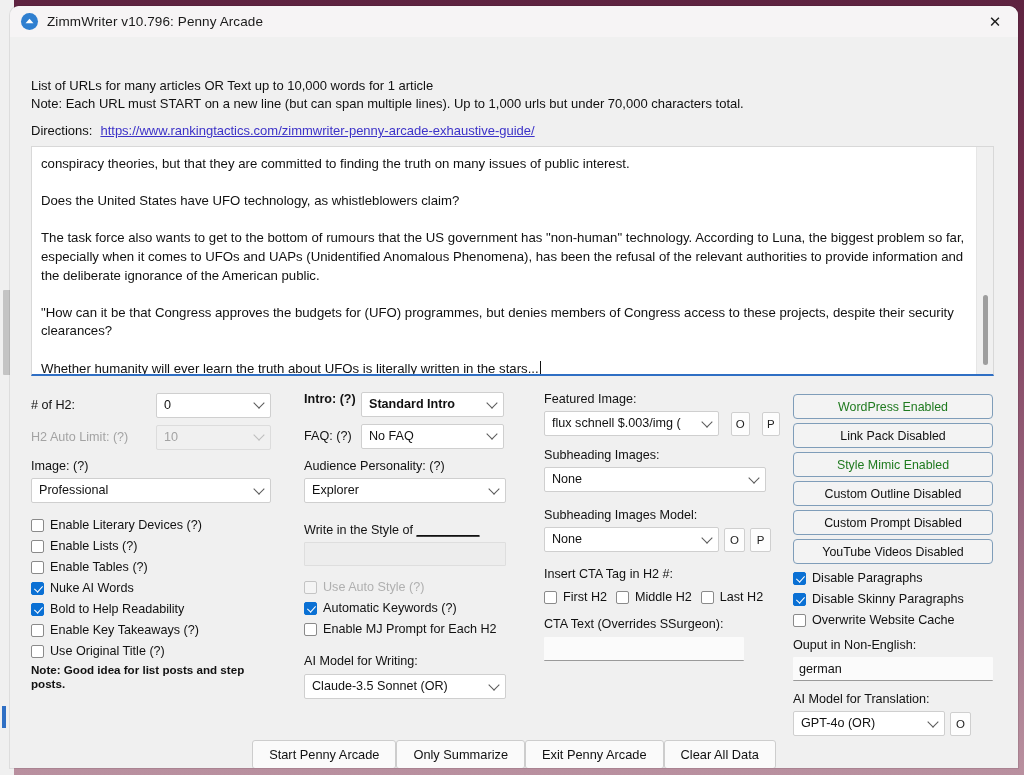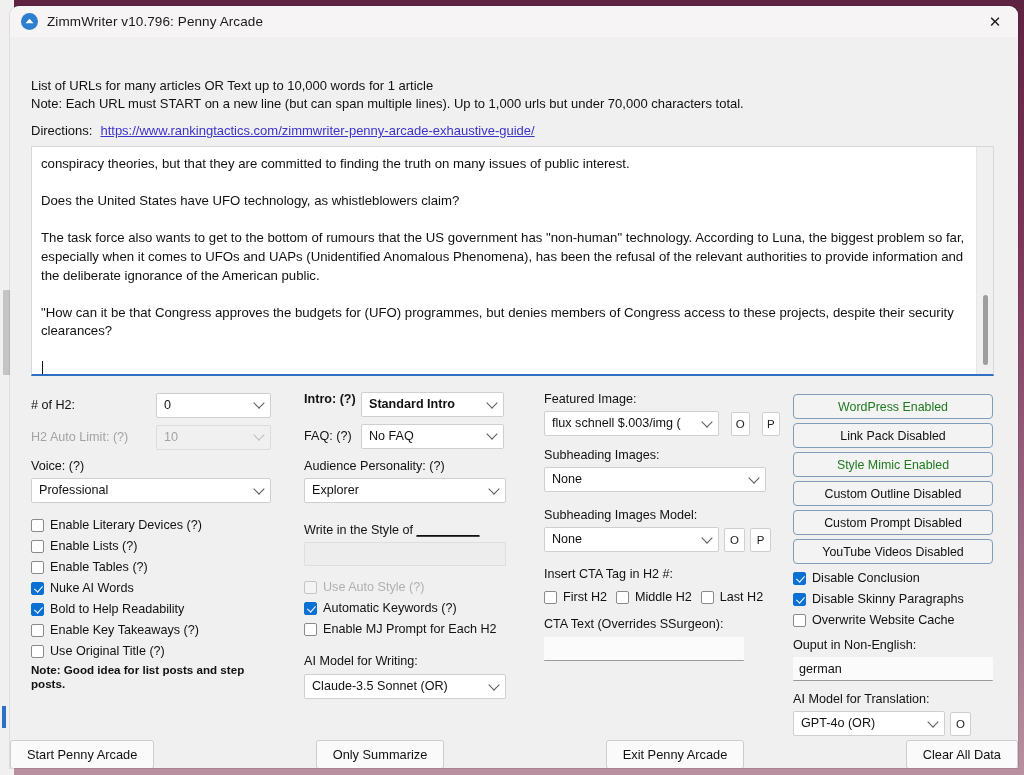--- a/index.html
+++ b/index.html
@@ -188,21 +188,21 @@
   .statebtn.enabled { color:#1f7a1f; }
 
   .bigbtn {
     height:29px; padding:0 16px;
     background:#fafafa; border:1px solid #cdcdcd; border-radius:3px;
     font-size:12.8px; color:#111; cursor:pointer;
     font-family:"Liberation Sans", sans-serif;
   }
   #btnbar {
     position:absolute; left:0; right:0; top:703px;
-    display:flex; justify-content:space-between; gap:0;
+    display:flex; justify-content:center; gap:0;
   }
   .col { position:absolute; }
   .ul { text-decoration: underline; }
 </style>
 </head>
 <body>
 
 <div id="backdrop"></div>
 
 <div id="leftstrip">
@@ -232,21 +232,21 @@
       <span>Directions:</span>
       <a id="dir-link" href="#">https://www.rankingtactics.com/zimmwriter-penny-arcade-exhaustive-guide/</a>
     </div>
 
     <div id="editor-wrap">
       <div id="editor">
         <p>conspiracy theories, but that they are committed to finding the truth on many issues of public interest.</p>
         <p>Does the United States have UFO technology, as whistleblowers claim?</p>
         <p>The task force also wants to get to the bottom of rumours that the US government has "non-human" technology. According to Luna, the biggest problem so far, especially when it comes to UFOs and UAPs (Unidentified Anomalous Phenomena), has been the refusal of the relevant authorities to provide information and the deliberate ignorance of the American public.</p>
         <p>"How can it be that Congress approves the budgets for (UFO) programmes, but denies members of Congress access to these projects, despite their security clearances?</p>
-        <p><span class="caret"></span></p>
+        <p><span>Whether humanity will ever learn the truth about UFOs is literally written in the stars...</span><span class="caret"></span></p>
       </div>
       <div id="ed-scroll">
         <div id="ed-thumb"></div>
       </div>
     </div>
 
     <div class="col" style="left:21px; top:355px; width:265px;">
 
       <div style="display:flex; align-items:center; height:26px;">
         <div class="lbl" style="width:125px;"># of H2:</div>
@@ -257,21 +257,21 @@
       </div>
 
       <div style="display:flex; align-items:center; height:26px; margin-top:6px;">
         <div class="lbl dim" style="width:125px;">H2 Auto Limit: (?)</div>
         <div class="selwrap">
           <div class="sel dim" style="width:115px;">10</div>
           <span class="chev"></span>
         </div>
       </div>
 
-      <div class="lbl" style="margin-top:9px;">Voice: (?)</div>
+      <div class="lbl" style="margin-top:9px;">Image: (?)</div>
       <div class="selwrap" style="margin-top:5px;">
         <div class="sel" style="width:240px;">Professional</div>
         <span class="chev"></span>
       </div>
 
       <div style="margin-top:11px; display:flex; flex-direction:column; gap:7px;">
         <div class="cb-row">
           <span class="cb"></span>
           <span class="t">Enable Literary Devices (?)</span>
         </div>
@@ -408,21 +408,21 @@
       <div class="statebtn enabled">WordPress Enabled</div>
       <div class="statebtn">Link Pack Disabled</div>
       <div class="statebtn enabled">Style Mimic Enabled</div>
       <div class="statebtn">Custom Outline Disabled</div>
       <div class="statebtn">Custom Prompt Disabled</div>
       <div class="statebtn">YouTube Videos Disabled</div>
 
       <div style="margin-top:7px; display:flex; flex-direction:column; gap:7px;">
         <div class="cb-row">
           <span class="cb on"></span>
-          <span class="t">Disable Conclusion</span>
+          <span class="t">Disable Paragraphs</span>
         </div>
         <div class="cb-row">
           <span class="cb on"></span>
           <span class="t">Disable Skinny Paragraphs</span>
         </div>
         <div class="cb-row">
           <span class="cb"></span>
           <span class="t">Overwrite Website Cache</span>
         </div>
       </div>

